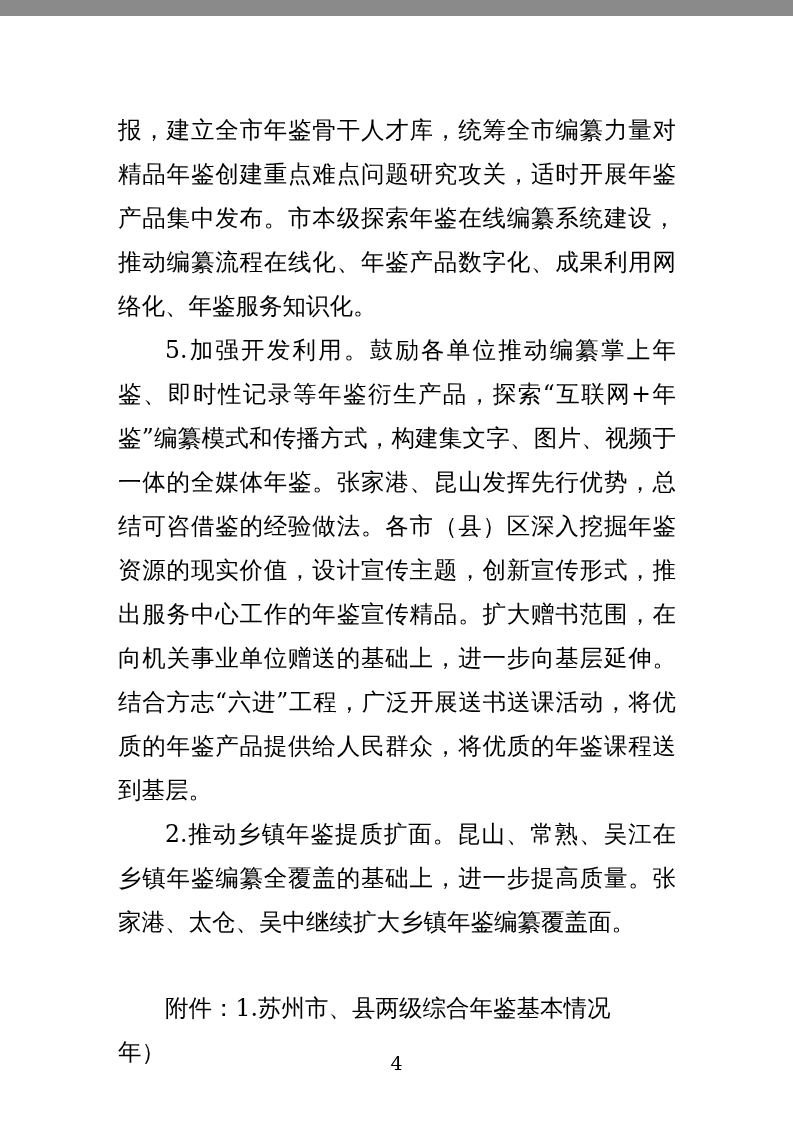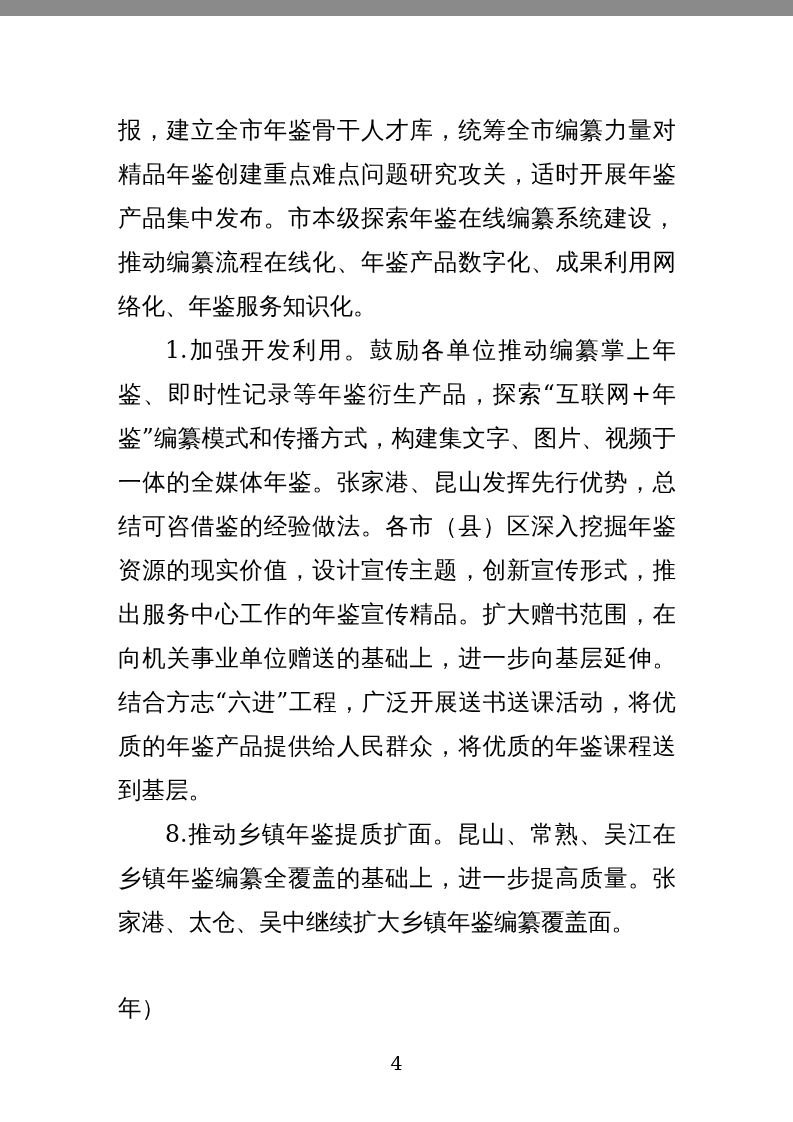--- a/index.html
+++ b/index.html
@@ -58,24 +58,25 @@
   }
 </style>
 </head>
 <body>
 
 <div class="page">
   <div class="content">
 
     <p class="para">报，建立全市年鉴骨干人才库，统筹全市编纂力量对精品年鉴创建重点难点问题研究攻关，适时开展年鉴产品集中发布。市本级探索年鉴在线编纂系统建设，推动编纂流程在线化、年鉴产品数字化、成果利用网络化、年鉴服务知识化。</p>
 
-    <p class="para indent">1.加强开发利用。鼓励各单位推动编纂掌上年鉴、即时性记录等年鉴衍生产品，探索“互联网+年鉴”编纂模式和传播方式，构建集文字、图片、视频于一体的全媒体年鉴。张家港、昆山发挥先行优势，总结可咨借鉴的经验做法。各市（县）区深入挖掘年鉴资源的现实价值，设计宣传主题，创新宣传形式，推出服务中心工作的年鉴宣传精品。扩大赠书范围，在向机关事业单位赠送的基础上，进一步向基层延伸。结合方志“六进”工程，广泛开展送书送课活动，将优质的年鉴产品提供给人民群众，将优质的年鉴课程送到基层。</p>
+    <p class="para indent">5.加强开发利用。鼓励各单位推动编纂掌上年鉴、即时性记录等年鉴衍生产品，探索“互联网+年鉴”编纂模式和传播方式，构建集文字、图片、视频于一体的全媒体年鉴。张家港、昆山发挥先行优势，总结可咨借鉴的经验做法。各市（县）区深入挖掘年鉴资源的现实价值，设计宣传主题，创新宣传形式，推出服务中心工作的年鉴宣传精品。扩大赠书范围，在向机关事业单位赠送的基础上，进一步向基层延伸。结合方志“六进”工程，广泛开展送书送课活动，将优质的年鉴产品提供给人民群众，将优质的年鉴课程送到基层。</p>
 
-    <p class="para indent">8.推动乡镇年鉴提质扩面。昆山、常熟、吴江在乡镇年鉴编纂全覆盖的基础上，进一步提高质量。张家港、太仓、吴中继续扩大乡镇年鉴编纂覆盖面。</p>
+    <p class="para indent">2.推动乡镇年鉴提质扩面。昆山、常熟、吴江在乡镇年鉴编纂全覆盖的基础上，进一步提高质量。张家港、太仓、吴中继续扩大乡镇年鉴编纂覆盖面。</p>
 
     <div class="attach-block">
+      <p class="para attach-line-1">附件：1.苏州市、县两级综合年鉴基本情况</p>
       <p class="para">年）</p>
     </div>
 
   </div>
 
   <div class="page-number">4</div>
 </div>
 
 </body></html>

